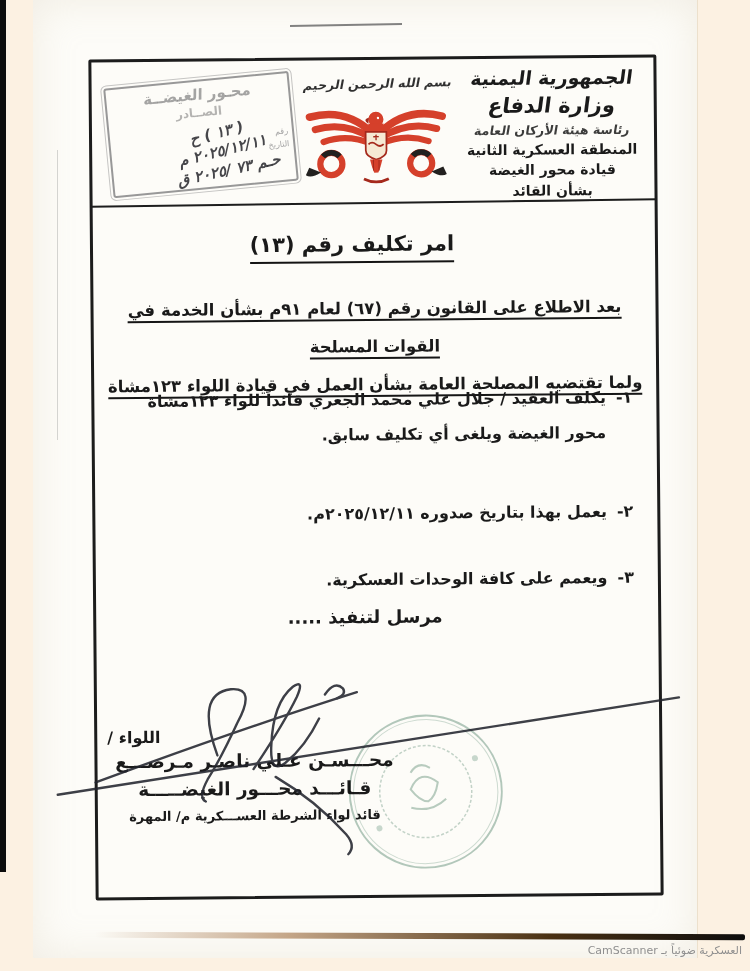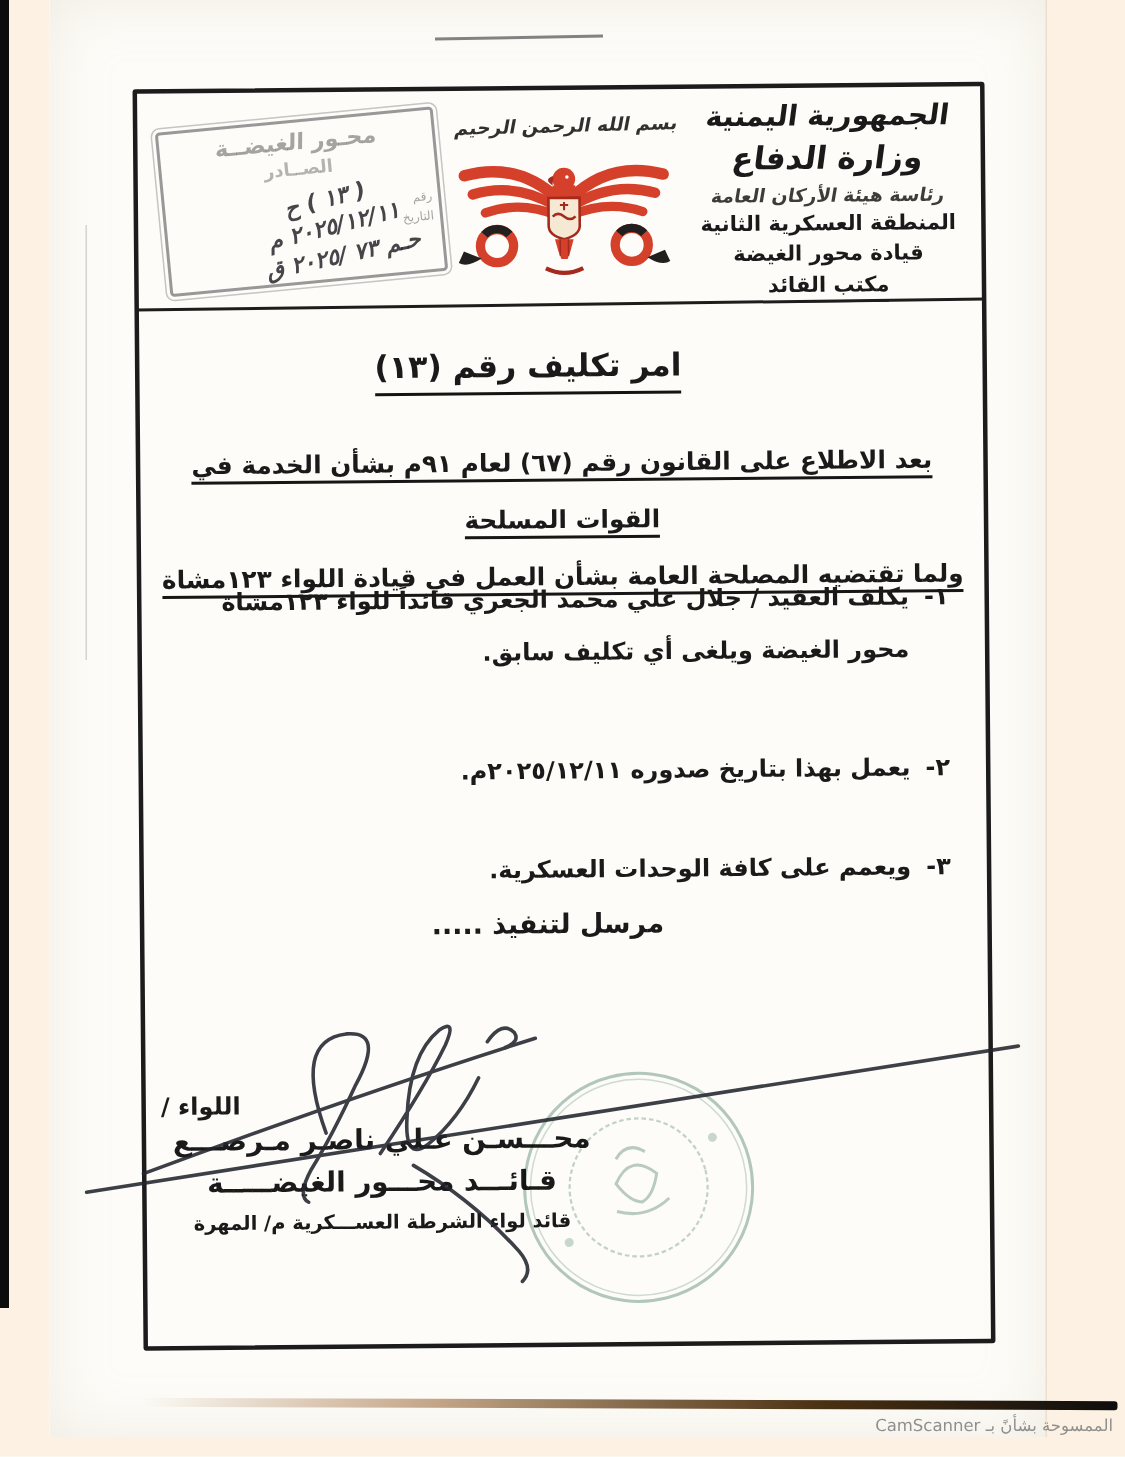--- a/index.html
+++ b/index.html
@@ -96,21 +96,21 @@
 <div class="scan-page">
 
   <div class="doc-border">
 
     <div class="hdr-right">
       <div class="hdr-cal1">الجمهورية اليمنية</div>
       <div class="hdr-cal2">وزارة الدفاع</div>
       <div class="hdr-cal3">رئاسة هيئة الأركان العامة</div>
       <div class="hdr-l">المنطقة العسكرية الثانية</div>
       <div class="hdr-l">قيادة محور الغيضة</div>
-      <div class="hdr-l u-thin"><span>مكتب القائد</span></div>
+      <div class="hdr-l u-thin"><span>بشأن القائد</span></div>
     </div>
 
     <div class="basmala">بسم الله الرحمن الرحيم</div>
     <div class="emblem">
       <svg viewBox="0 0 220 130" width="152" height="90">
 
         <g stroke="#d5402b" fill="none" stroke-linecap="round">
           <path d="M105,48 Q66,10 14,24" stroke-width="11"></path>
           <path d="M104,55 Q64,30 22,42" stroke-width="10"></path>
           <path d="M103,63 Q68,48 34,60" stroke-width="9"></path>
@@ -228,13 +228,13 @@
       </svg>
     </div>
 
   </div>
 </div>
 
 <div class="edge-strip"></div>
 <div class="top-dash"></div>
 <div class="crease"></div>
 <div class="shadow-line"></div>
-<div class="watermark">الممسوحة بشأنً بـ CamScanner</div>
+<div class="watermark">العسكرية ضوئياً بـ CamScanner</div>
 
 </body></html>

